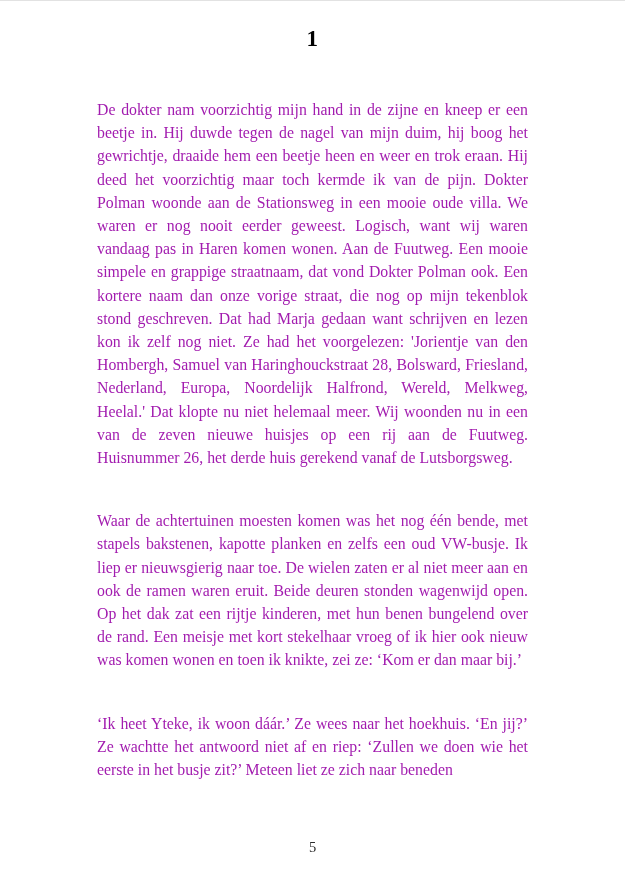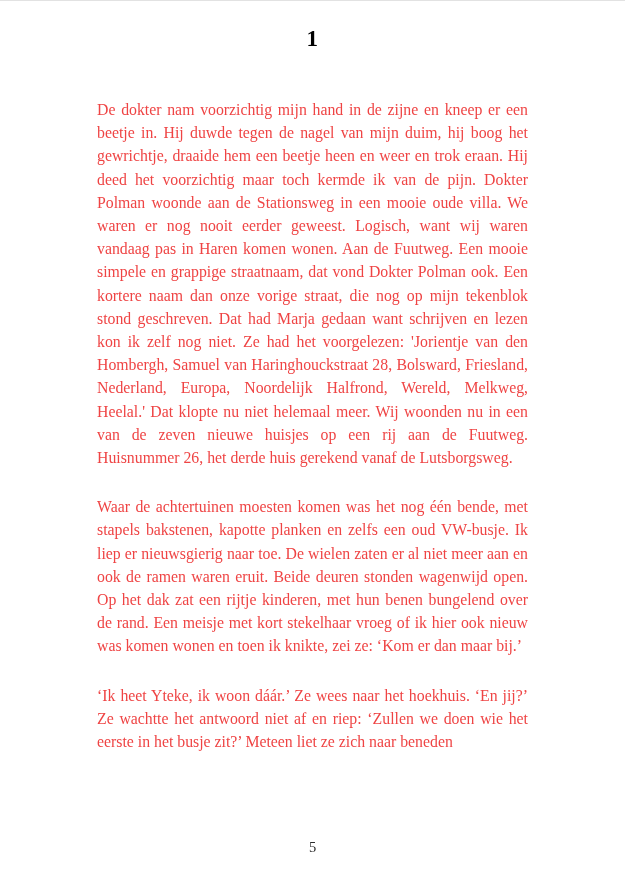--- a/index.html
+++ b/index.html
@@ -46,26 +46,26 @@
     top: 98px;
     left: 97px;
     width: 431px;
   }
   .para {
     margin: 0;
     font-size: 15.8px;
     line-height: 23.2px;
     text-align: justify;
     text-justify: inter-word;
-    color: #ef4444;
+    color: #a21caf;
     hyphens: manual;
     -webkit-hyphens: manual;
   }
   .para + .para {
-    margin-top: 26px;
+    margin-top: 40px;
   }
   .para.tight + .para.tight {
     margin-top: 8px;
   }
   .folio {
     position: absolute;
     top: 838px;
     left: 0;
     width: 625px;
     text-align: center;

